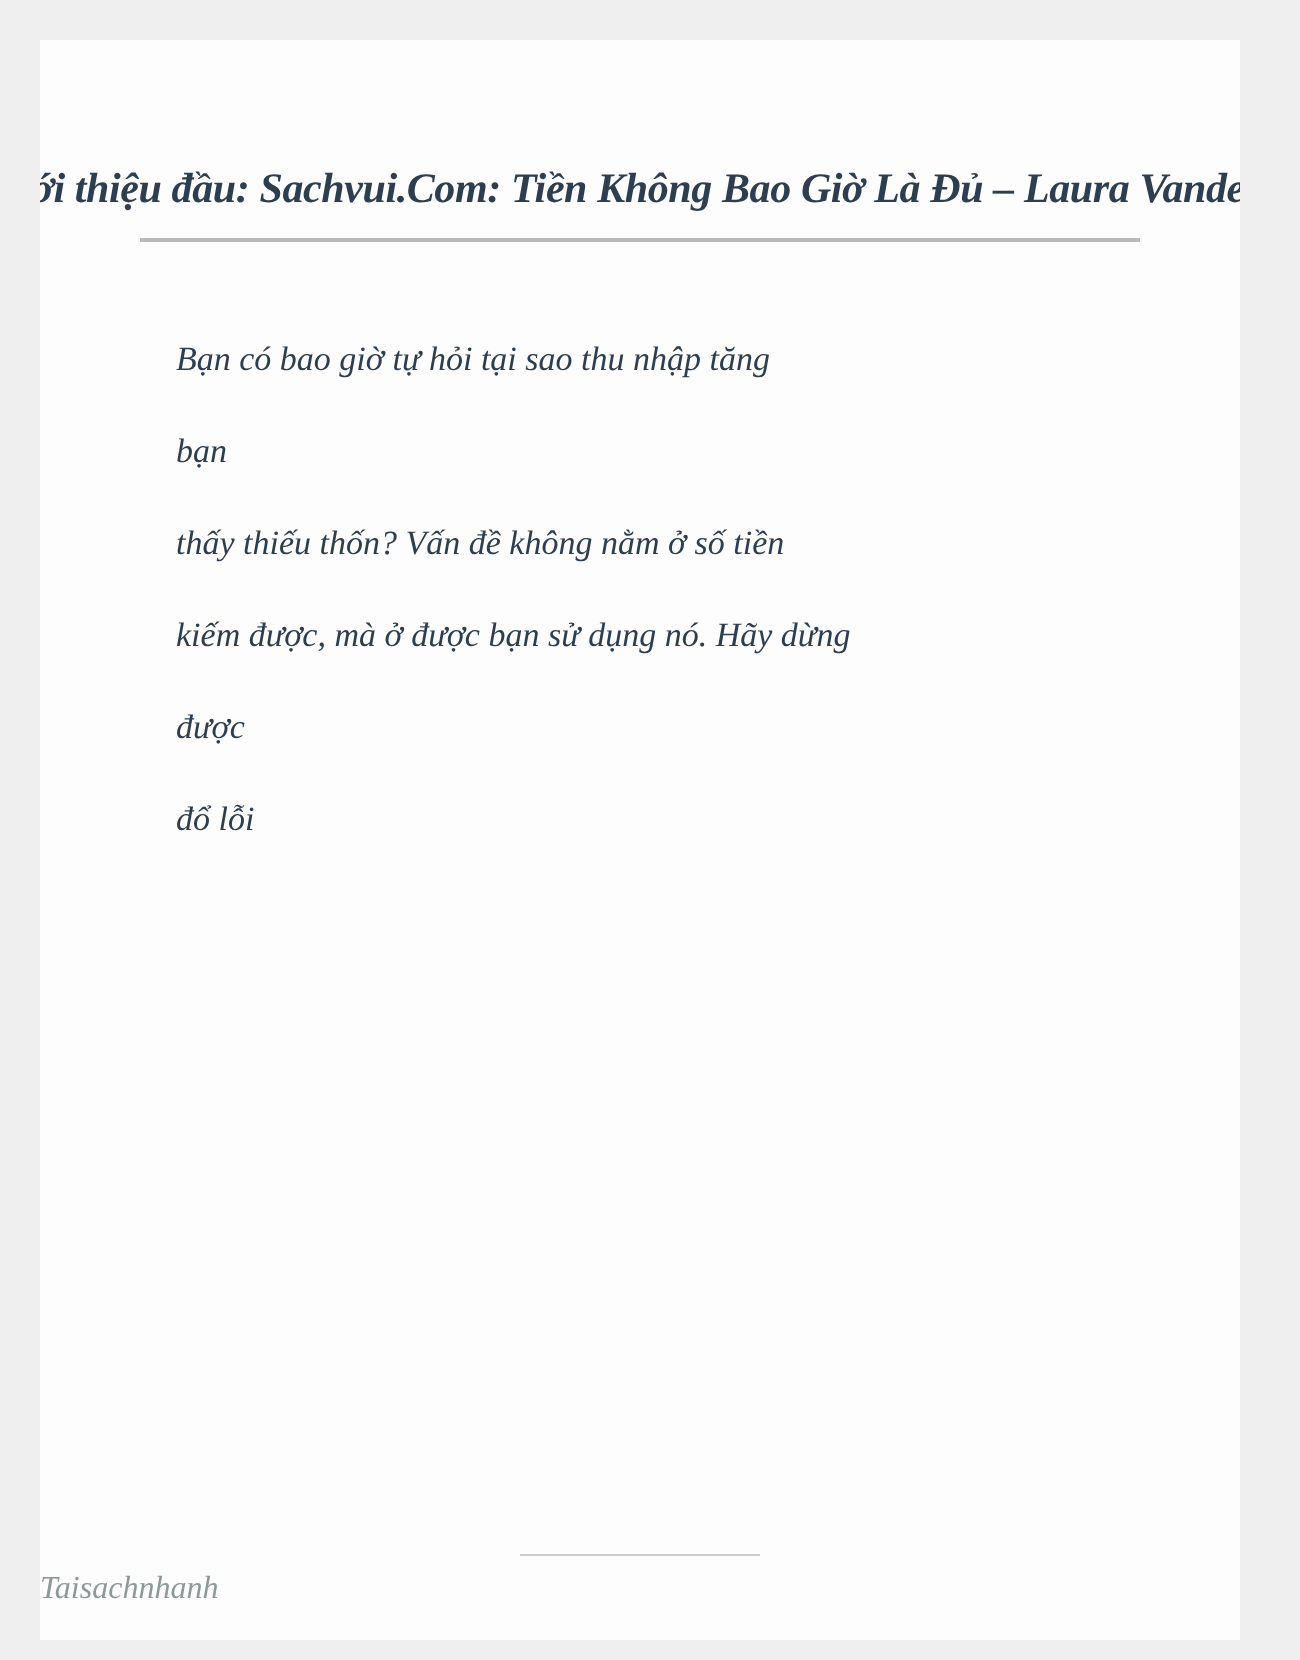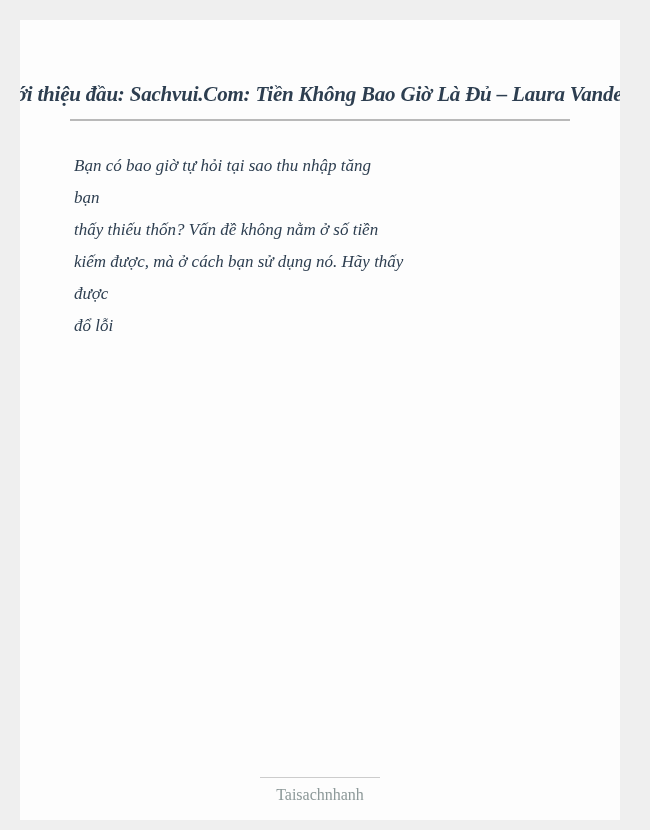--- a/index.html
+++ b/index.html
@@ -56,58 +56,58 @@
   .body-text {
     position: absolute;
     top: 128px;
     left: 50px;
     right: 50px;
     font-style: italic;
     font-size: 17px;
     color: #2d3e50;
   }
   .body-text p {
-    margin: 4px;
+    margin: 18px;
     line-height: 28px;
   }
   .footer-rule {
     position: absolute;
     top: 757px;
     left: 240px;
     width: 120px;
     height: 1px;
     background: #cccccc;
   }
   .footer-text {
     position: absolute;
     top: 766px;
     left: 0;
     width: 100%;
-    text-align: center;
+    font-style: italic;
     font-size: 16px;
     color: #8d9999;
   }
 </style>
 </head>
 <body>
 
 <div class="viewport">
   <div class="sheet">
 
     <div class="header">
       <span class="header-text">i giới thiệu đầu: Sachvui.Com: Tiền Không Bao Giờ Là Đủ – Laura Vanderka</span>
     </div>
 
     <div class="header-rule"></div>
 
     <div class="body-text">
       <p>Bạn có bao giờ tự hỏi tại sao thu nhập tăng</p>
       <p>bạn</p>
       <p>thấy thiếu thốn? Vấn đề không nằm ở số tiền</p>
-      <p>kiếm được, mà ở cách bạn sử dụng nó. Hãy thấy</p>
+      <p>kiếm được, mà ở được bạn sử dụng nó. Hãy dừng</p>
       <p>được</p>
       <p>đổ lỗi</p>
     </div>
 
     <div class="footer-rule"></div>
     <div class="footer-text">Taisachnhanh</div>
 
   </div>
 </div>
 

